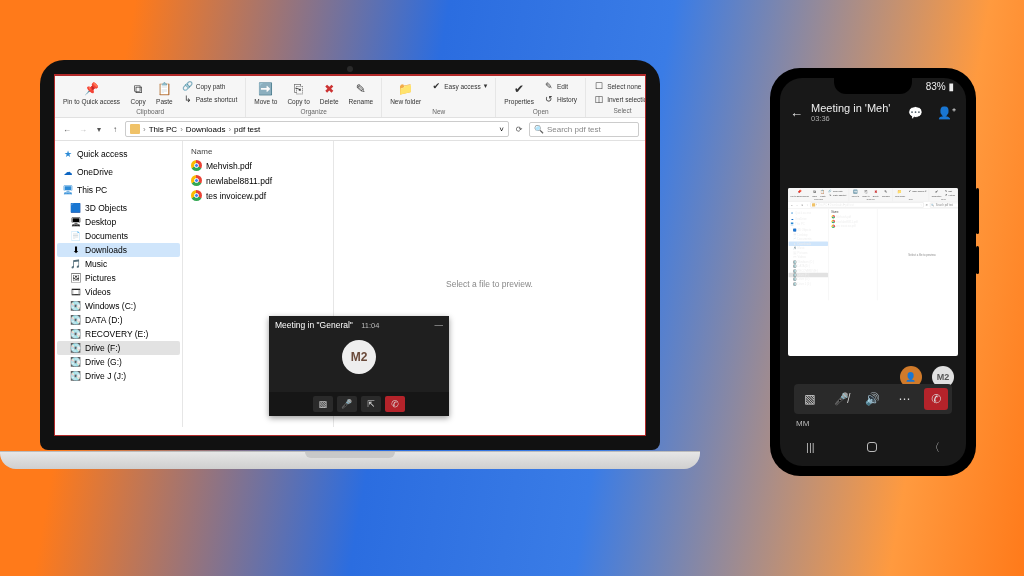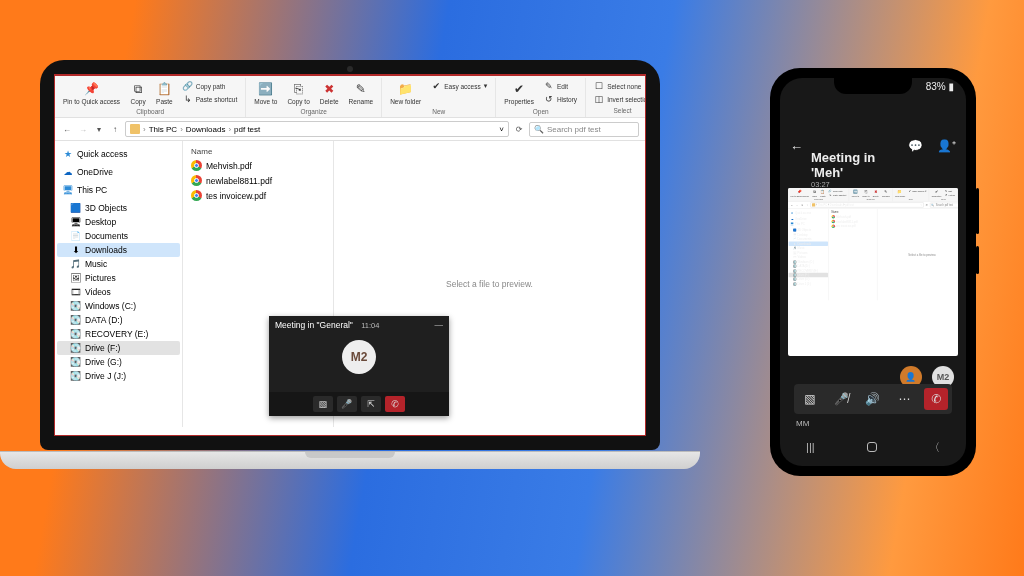--- a/index.html
+++ b/index.html
@@ -95,21 +95,21 @@
   .phone { position:absolute; right:48px; top:68px; width:206px; height:408px; background:#000; border-radius:30px; padding:10px; }
   .phone::before, .phone::after { content:""; position:absolute; background:#000; border-radius:3px; }
   .phone::before { right:-3px; top:120px; width:3px; height:46px; }
   .phone::after  { right:-3px; top:178px; width:3px; height:28px; }
   .phone-screen { width:100%; height:100%; background:#181818; border-radius:22px; overflow:hidden; position:relative; font-size:9px; color:#eee; }
   .phone-notch { position:absolute; top:0; left:50%; transform:translateX(-50%); width:78px; height:16px; background:#000; border-radius:0 0 12px 12px; z-index:3; }
   .ph-status { position:absolute; top:3px; left:0; right:0; display:flex; justify-content:space-between; padding:0 12px; font-size:10px; z-index:2; }
   .ph-header { position:absolute; top:20px; left:0; right:0; padding:4px 10px; display:flex; align-items:center; gap:8px; z-index:2; }
   .ph-header .back { font-size:13px; }
   .ph-header .info { flex:1; }
-  .ph-header .line1 { font-size:13px; font-weight:700;margin-top:48px; }
+  .ph-header .line1 { font-size:11px; font-weight:400; }
   .ph-header .line2 { font-size:7.5px; color:#aaa; }
   .ph-header .ic { font-size:12px; margin-left:6px; }
 
   .ph-share { position:absolute; top:110px; left:8px; right:8px; height:168px; background:#fff; border-radius:2px; overflow:hidden; }
   .ph-share .mini { transform:scale(0.32); transform-origin: top left; width:560px; height:520px; }
 
   .ph-avatars { position:absolute; top:288px; right:12px; display:flex; gap:10px; }
   .pav { width:22px; height:22px; border-radius:50%; display:flex; align-items:center; justify-content:center; font-size:9px; font-weight:600; }
   .pav.o { background:#d07a2a; color:#fff; }
   .pav.g { background:#e0e0e0; color:#555; }
@@ -401,21 +401,21 @@
   <div class="phone-screen">
     <div class="phone-notch"></div>
     <div class="ph-status">
       <span></span>
       <span><span>83%</span> <span>▮</span></span>
     </div>
     <div class="ph-header">
       <span class="back">←</span>
       <div class="info">
         <div class="line1">Meeting in 'Meh'</div>
-        <div class="line2">03:27</div>
+        <div class="line2">03:36</div>
       </div>
       <span class="ic">💬</span>
       <span class="ic">👤⁺</span>
     </div>
 
     <div class="ph-share">
       <div class="mini" id="mini-share">
 
       <div class="ribbon">
         <div class="ribbon-group">

